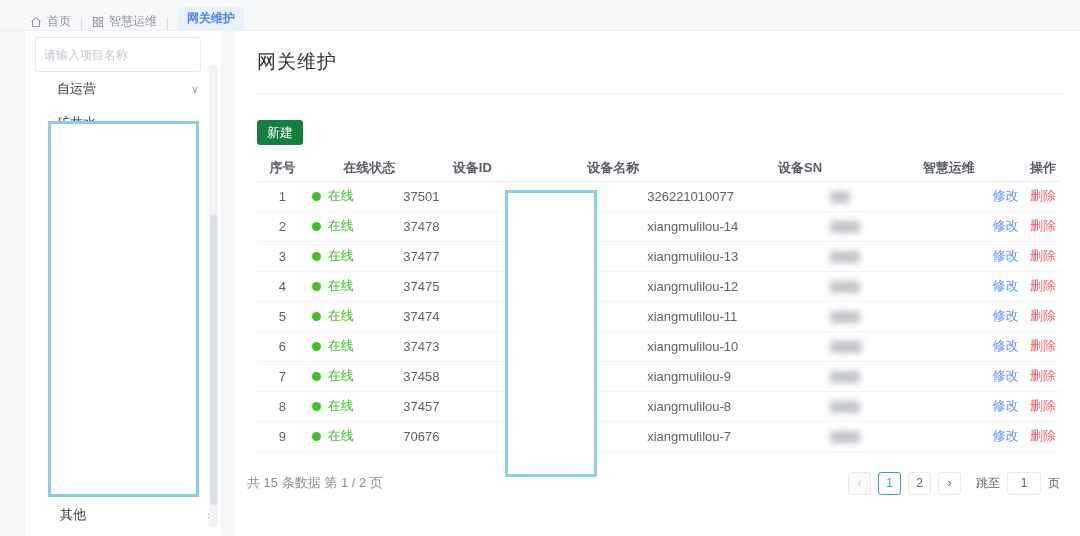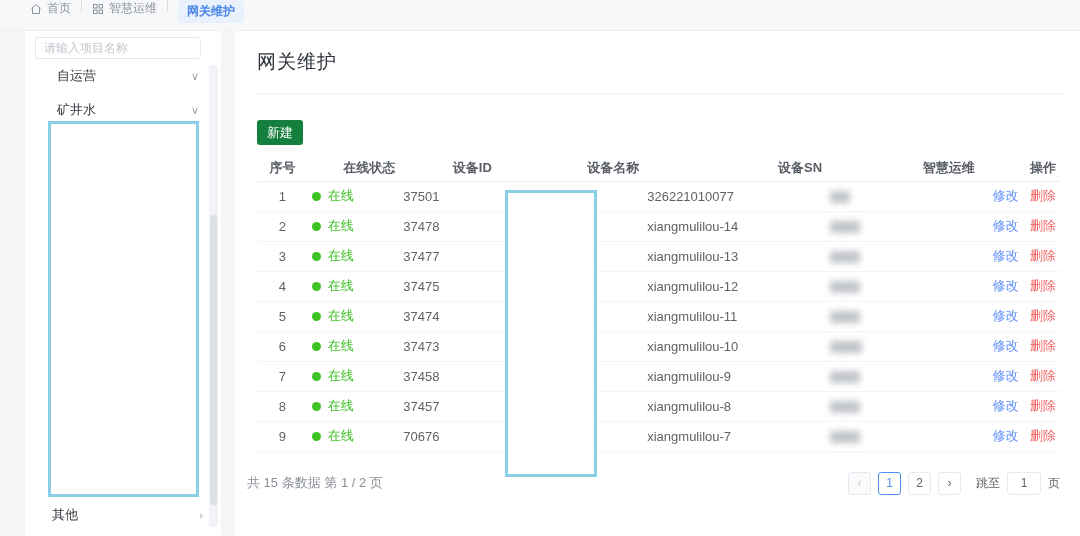--- a/index.html
+++ b/index.html
@@ -2,35 +2,35 @@
 <html><head>
 <meta charset="utf-8">
 <style>
   * { margin:0; padding:0; box-sizing:border-box; }
   html,body { width:1080px; height:536px; }
   body { font-family:"Liberation Sans","DejaVu Sans",sans-serif; background:#f4f5f7; overflow:hidden; }
   .page { position:relative; width:1080px; height:536px; background:#f4f5f7; }
 
   
   .topbar { position:absolute; left:0; top:0; width:1080px; height:31px; background:#f7f8fa;
-            border-bottom:1px solid #eef0f3; display:flex; align-items:flex-start; padding-left:30px; }
+            border-bottom:1px solid #eef0f3; display:flex; align-items:flex-end; padding-left:30px; }
   .crumb { display:flex; align-items:center; gap:5px; font-size:12px; color:#8f949e; cursor:default; }
   .crumb svg { display:block; }
   .crumb-divider { width:1px; height:12px; background:#d9dce1; margin:0 10px; }
   .crumb.active { background:#e8f1fc; color:#4a86e8; font-weight:bold; padding:3px 9px; border-radius:3px; }
 
   
   .sidebar { position:absolute; left:25px; top:31px; width:196px; height:505px; background:#fff; }
-  .side-search { display:block; width:166px; height:22px; margin:6px 0 0 10px; border:1px solid #e4e7ec;
+  .side-search { display:block; width:166px; height:35px; margin:6px 0 0 10px; border:1px solid #e4e7ec;
                  border-radius:3px; font-size:12px; padding:0 8px; color:#606266; background:#fff; outline:none; }
   .side-search::placeholder { color:#c3c7cf; }
   .side-item { height:34px; display:flex; align-items:center; justify-content:space-between;
                padding:0 22px 0 32px; font-size:13px; color:#32363d; cursor:pointer; }
   .side-item .chev { color:#9aa0a8; font-size:11px; }
-  .side-item.other { position:absolute; left:4px; bottom:4px; width:100%; padding:0 22px 0 23px;margin-top:29px; }
+  .side-item.other { position:absolute; left:12px; bottom:4px; width:100%; padding:0 22px 0 23px;margin-top:29px; }
   .side-scrollbar { position:absolute; right:3px; top:34px; width:9px; height:462px; background:#f2f3f6; border-radius:4px; }
   .side-scroll-thumb { position:absolute; left:1px; top:150px; width:7px; height:290px; background:#dde0e5; border-radius:4px; }
 
   
   .main { position:absolute; left:235px; top:31px; width:845px; height:505px; background:#fff; padding:18px 20px 10px 22px; }
   .page-title { font-size:19px; color:#2d3138; font-weight:500; letter-spacing:1px; }
   .title-divider { height:1px; background:#f0f2f5; margin:18px -4px 14px -4px; }
 
   .dev-search-wrap { position:relative; width:162px; }
   .dev-search { width:162px; height:26px; border:1px solid #dfe3e9; border-radius:3px; font-size:12px;

